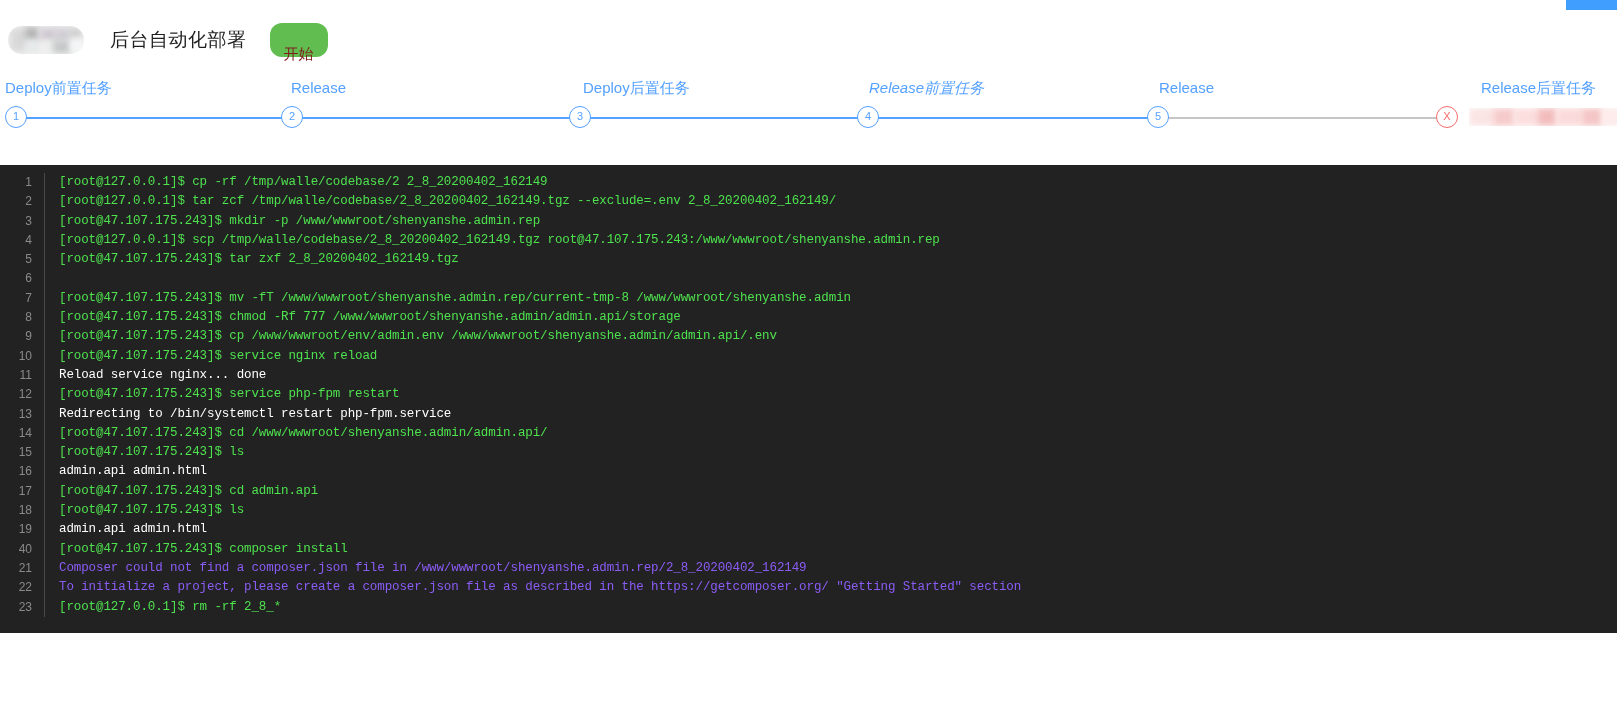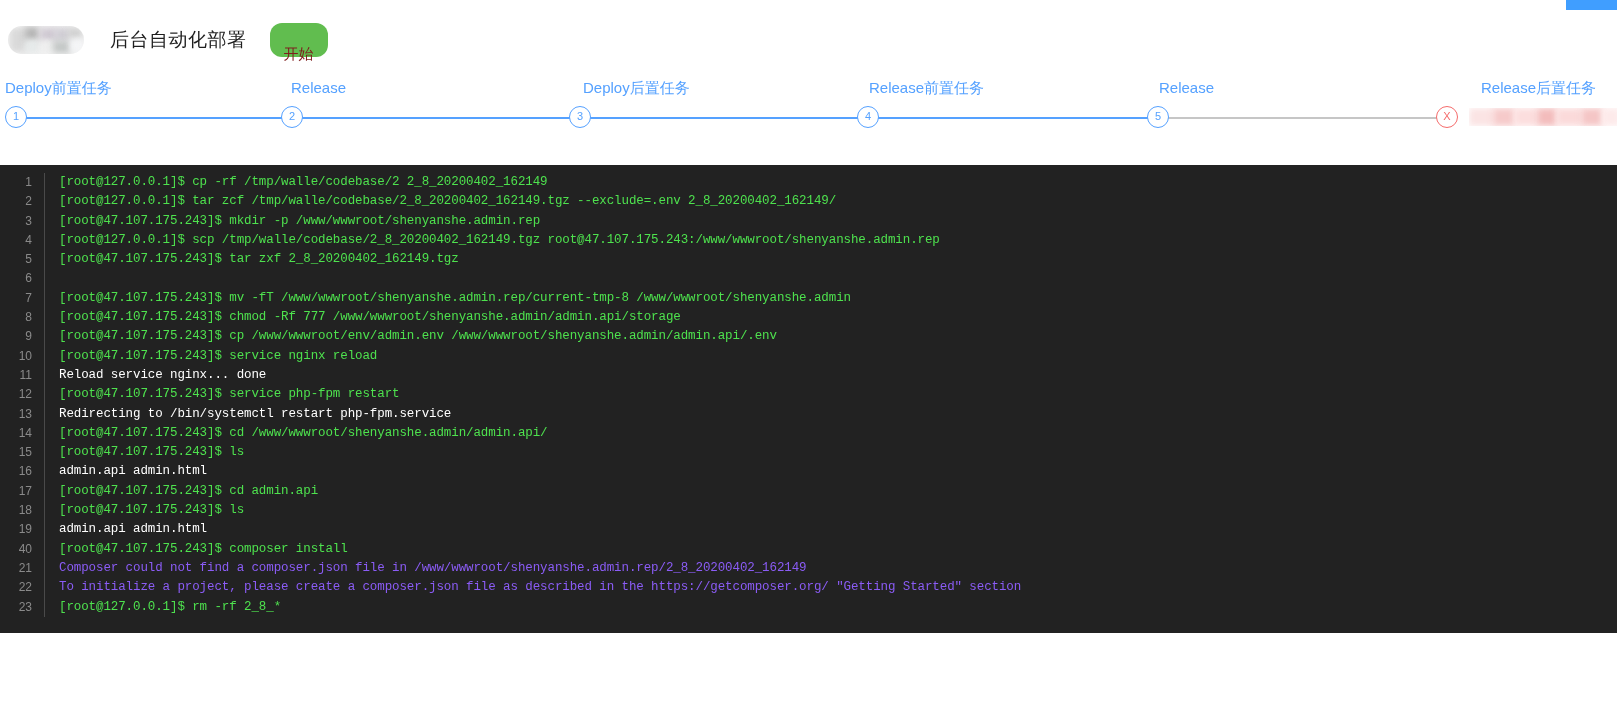--- a/index.html
+++ b/index.html
@@ -256,21 +256,21 @@
     <div class="step-label" style="left:10px;">Release</div>
     <div class="step-circle">2</div>
   </div>
 
   <div class="step" style="left:569px;">
     <div class="step-label" style="left:14px;">Deploy后置任务</div>
     <div class="step-circle">3</div>
   </div>
 
   <div class="step" style="left:857px;">
-    <div class="step-label" style="left:12px;">Release前置任务</div>
+    <div class="step-label" style="left:12px;font-style:italic;">Release前置任务</div>
     <div class="step-circle">4</div>
   </div>
 
   <div class="step" style="left:1147px;">
     <div class="step-label" style="left:12px;">Release</div>
     <div class="step-circle">5</div>
   </div>
 
   <div class="step" style="left:1436px;">
     <div class="step-label" style="left:45px;">Release后置任务</div>

